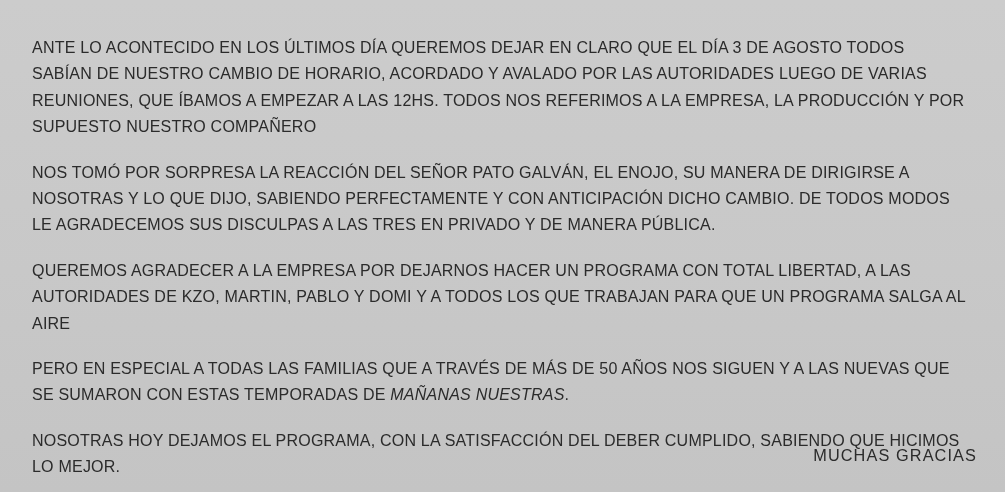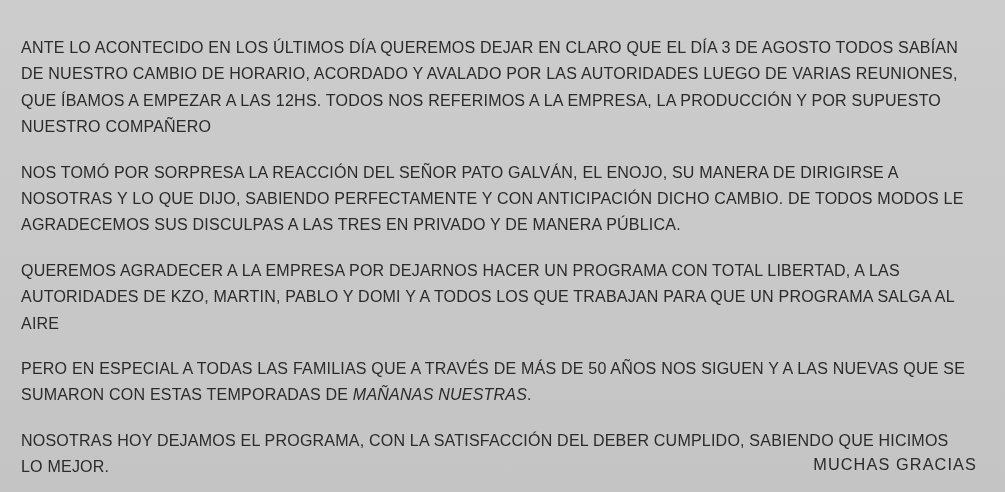--- a/index.html
+++ b/index.html
@@ -12,21 +12,21 @@
     background: #c9c9c9;
     font-family: "Liberation Sans", sans-serif;
     overflow: hidden;
   }
   .statement {
     position: relative;
     width: 1005px;
     height: 492px;
     background: linear-gradient(180deg, #cccccc 0%, #c8c8c8 55%, #c4c4c4 100%);
     box-sizing: border-box;
-    padding: 34px 22px 10px 21px;
+    padding: 34px 22px 10px 32px;
   }
   .para {
     color: #2b2b2b;
     font-size: 16.3px;
     line-height: 1.62;
     letter-spacing: 0.2px;
     text-transform: uppercase;
     font-stretch: condensed;
     margin: 0 0 19px 0;
     font-family: "Liberation Sans Narrow", "Liberation Sans", sans-serif;
@@ -44,21 +44,21 @@
     right: 28px;
     bottom: 14px;
     text-align: right;
   }
   .thanks {
     color: #2b2b2b;
     font-size: 16.3px;
     letter-spacing: 1.1px;
     text-transform: uppercase;
     font-family: "Liberation Sans Narrow", "Liberation Sans", sans-serif;
-    margin-bottom: 4px;
+    margin-bottom: 13px;
   }
   .signature {
     color: #1d1d1d;
     font-family: "DejaVu Serif", serif;
     font-style: italic;
     font-size: 30px;
     letter-spacing: 0.5px;
     line-height: 1.05;
     white-space: nowrap;
   }

